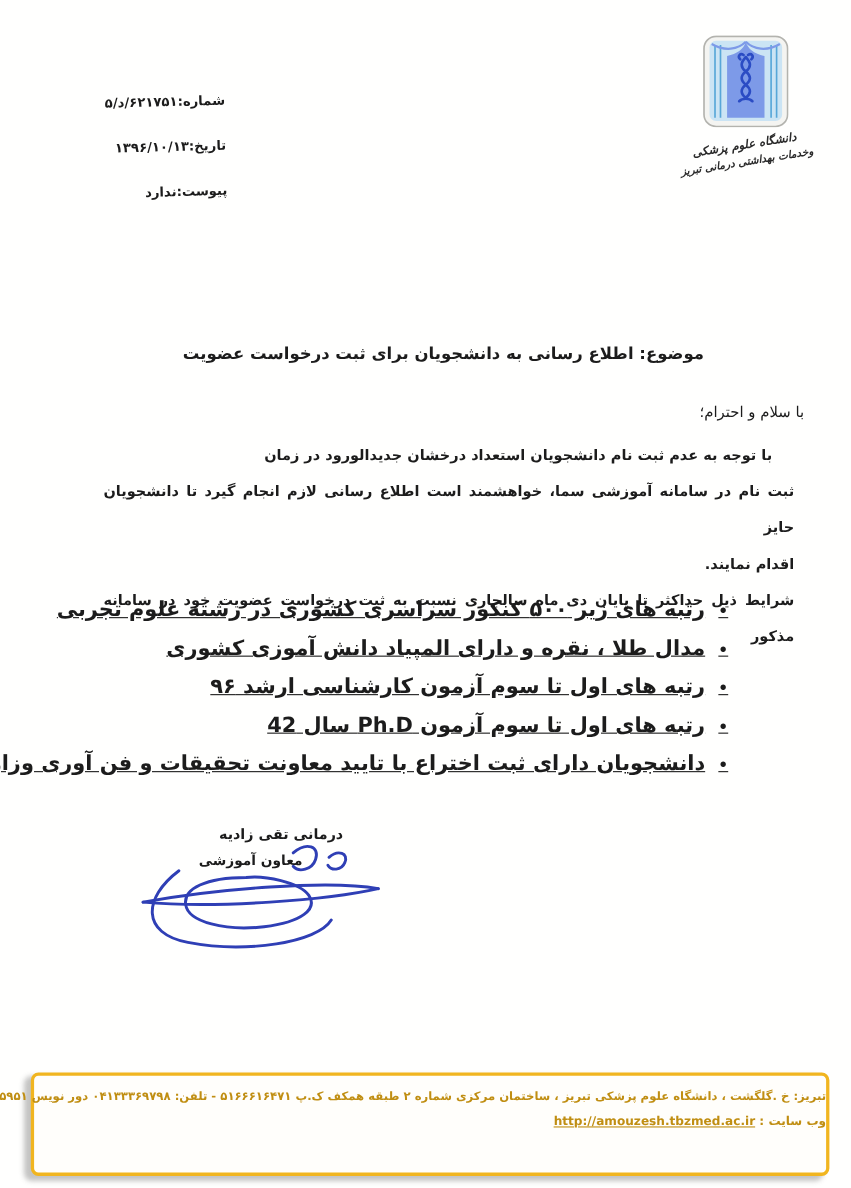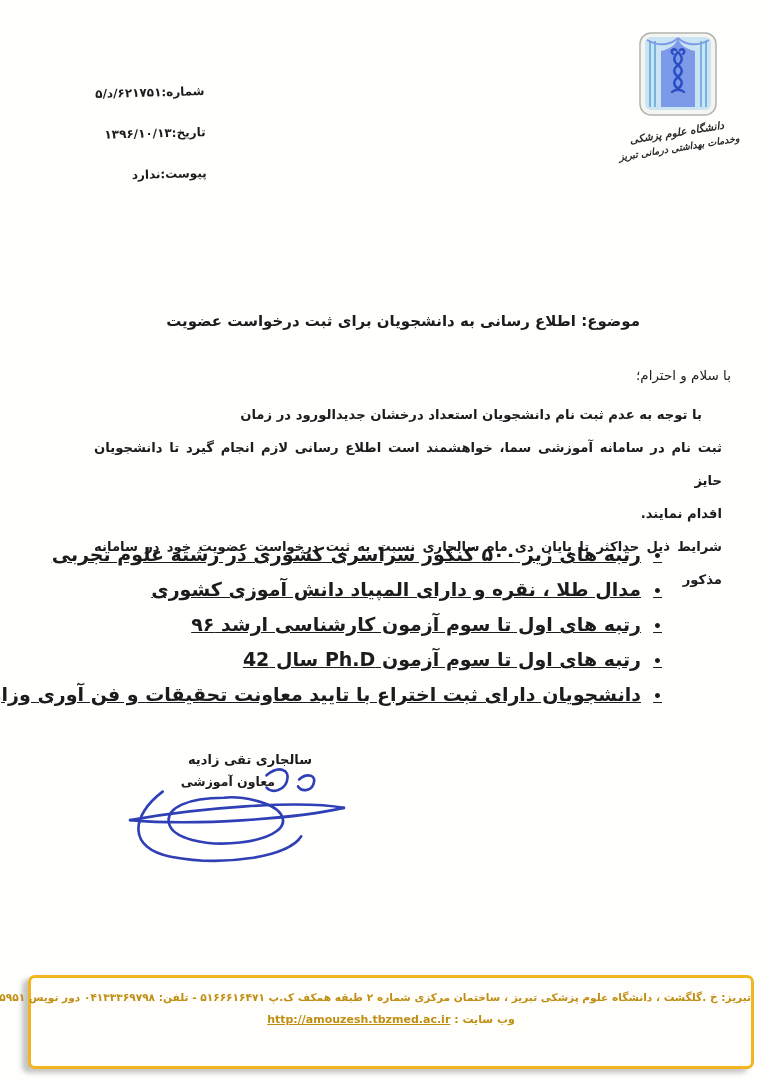--- a/index.html
+++ b/index.html
@@ -38,21 +38,21 @@
   .signature{position:absolute;top:752px;left:130px;width:182px;direction:rtl;
              text-align:right;font-weight:bold;font-size:13px;}
   .signature .sig-title{margin-top:7px;padding-right:37px;font-size:12.5px;}
   .sig-ink{position:absolute;top:763px;left:126px;width:224px;height:102px;}
   
   .footer{position:absolute;top:975px;left:28px;width:726px;height:94px;background:#fffefb;
           border:3px solid #f1b51f;border-radius:7px;box-sizing:border-box;
           box-shadow:-6px 4px 5px rgba(125,125,125,.45);padding-top:13px;}
   .footer .addr{direction:rtl;text-align:center;font-size:10.6px;font-weight:bold;
                 color:#c08e12;white-space:nowrap;}
-  .footer .web{direction:rtl;text-align:center;font-size:11px;font-weight:bold;
+  .footer .web{direction:rtl;font-size:11px;font-weight:bold;
                color:#c08e12;margin-top:10px;}
   .footer .web a{color:#c08e12;text-decoration:underline;cursor:pointer;}
 </style>
 </head>
 <body>
 
 <div class="page">
 
   <div class="meta">
     <div>شماره:۶۲۱۷۵۱/د/۵</div>
@@ -100,21 +100,21 @@
 
   <ul class="bullets">
     <li>رتبه های زیر ۵۰۰ کنکور سراسری کشوری در رشته علوم تجربی</li>
     <li>مدال طلا ، نقره و دارای المپیاد دانش آموزی کشوری</li>
     <li>رتبه های اول تا سوم آزمون کارشناسی ارشد ۹۶</li>
     <li>رتبه های اول تا سوم آزمون Ph.D سال 42</li>
     <li>دانشجویان دارای ثبت اختراع با تایید معاونت تحقیقات و فن آوری وزارت بهداشت</li>
   </ul>
 
   <div class="signature">
-    <div>سالجاری تقی زادیه</div>
+    <div>درمانی تقی زادیه</div>
     <div class="sig-title">معاون آموزشی</div>
   </div>
   <svg class="sig-ink" viewBox="0 0 220 100">
     <g stroke="#2f3fb5" stroke-width="2.6" fill="none" stroke-linecap="round">
       <path d="M138 12 C150 2 162 6 158 18 C155 27 143 30 138 24"></path>
       <path d="M170 16 C178 9 188 12 184 21 C181 28 172 28 169 23"></path>
       <path d="M96 34 C60 34 40 44 42 58 C44 74 78 82 112 78 C146 74 160 62 152 50 C144 38 112 32 96 34 Z"></path>
       <path d="M4 56 C70 44 170 36 214 44"></path>
       <path d="M214 44 C170 54 70 62 4 56"></path>
       <path d="M36 28 C4 52 2 84 44 92 C96 102 160 92 172 72"></path>

